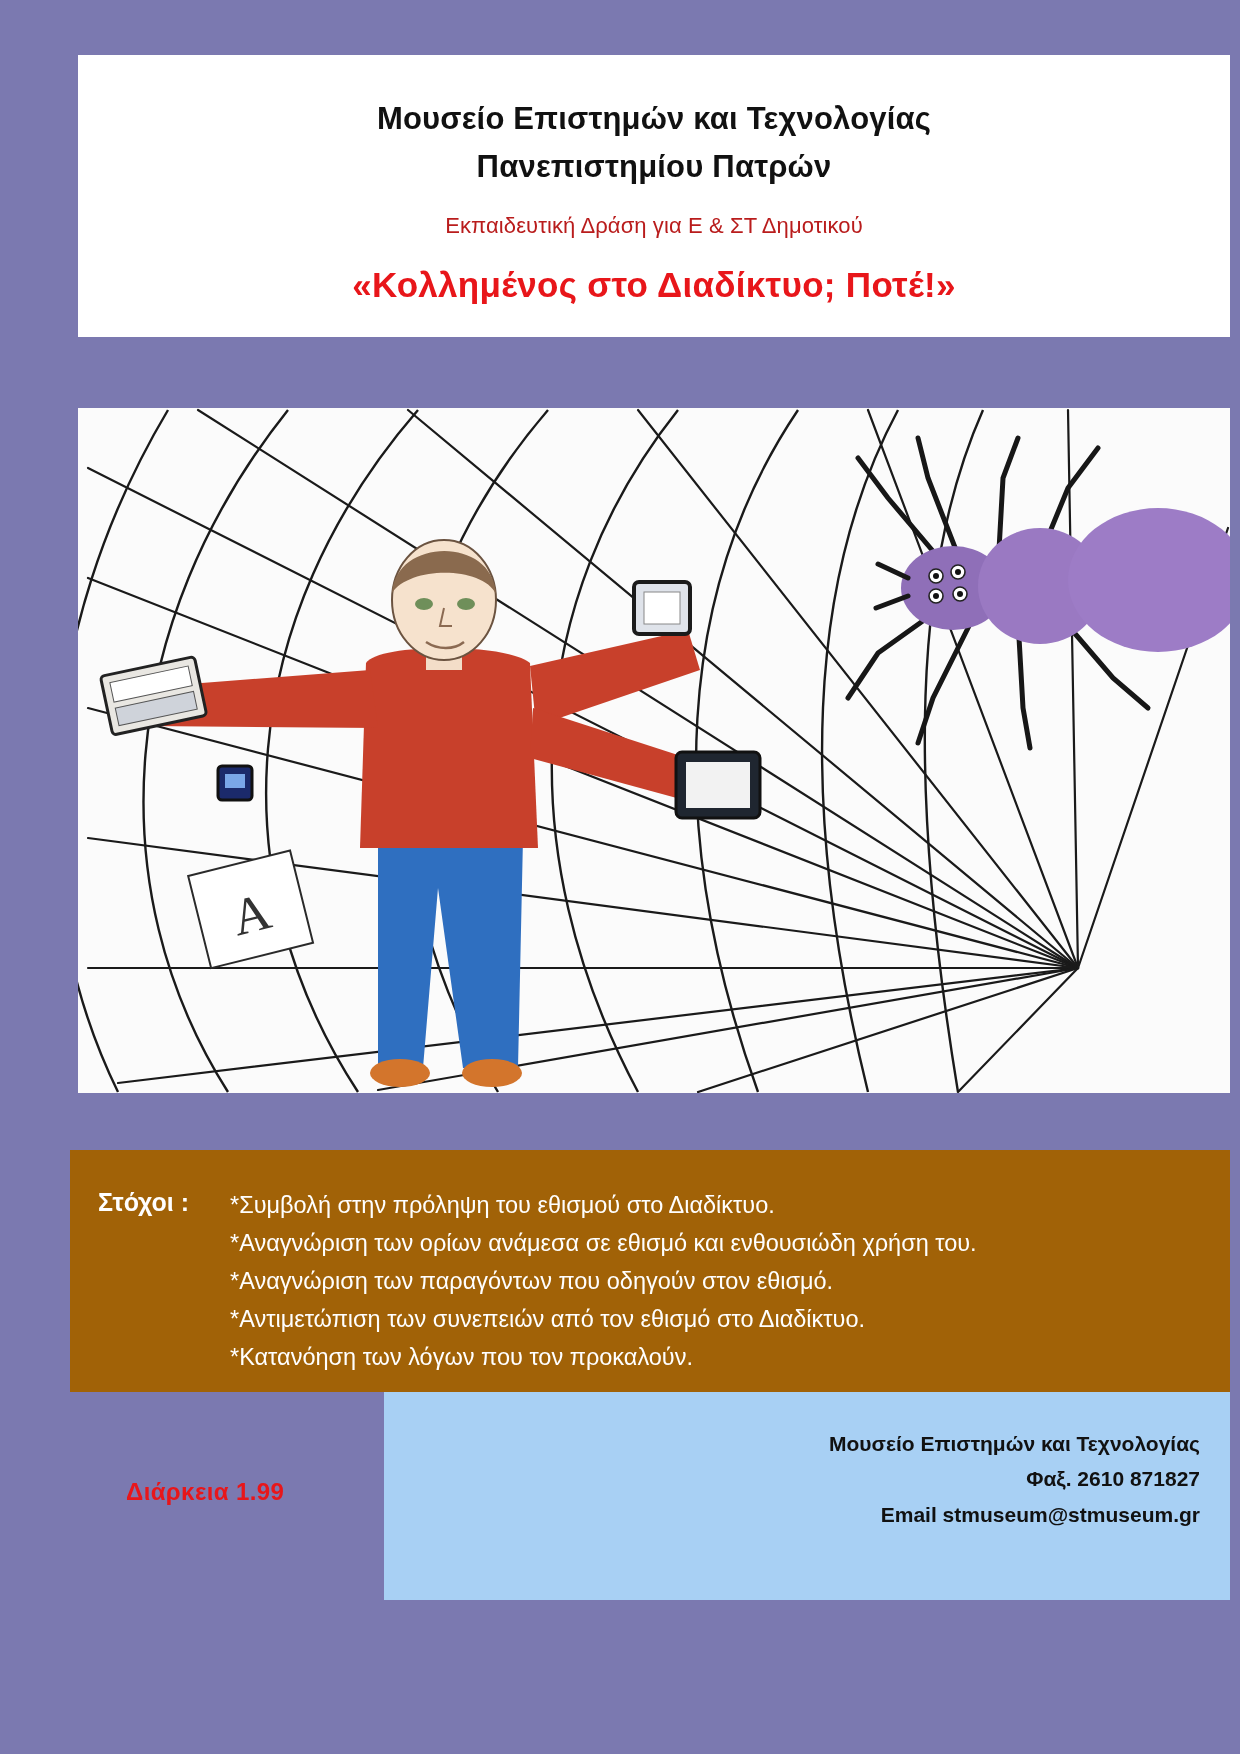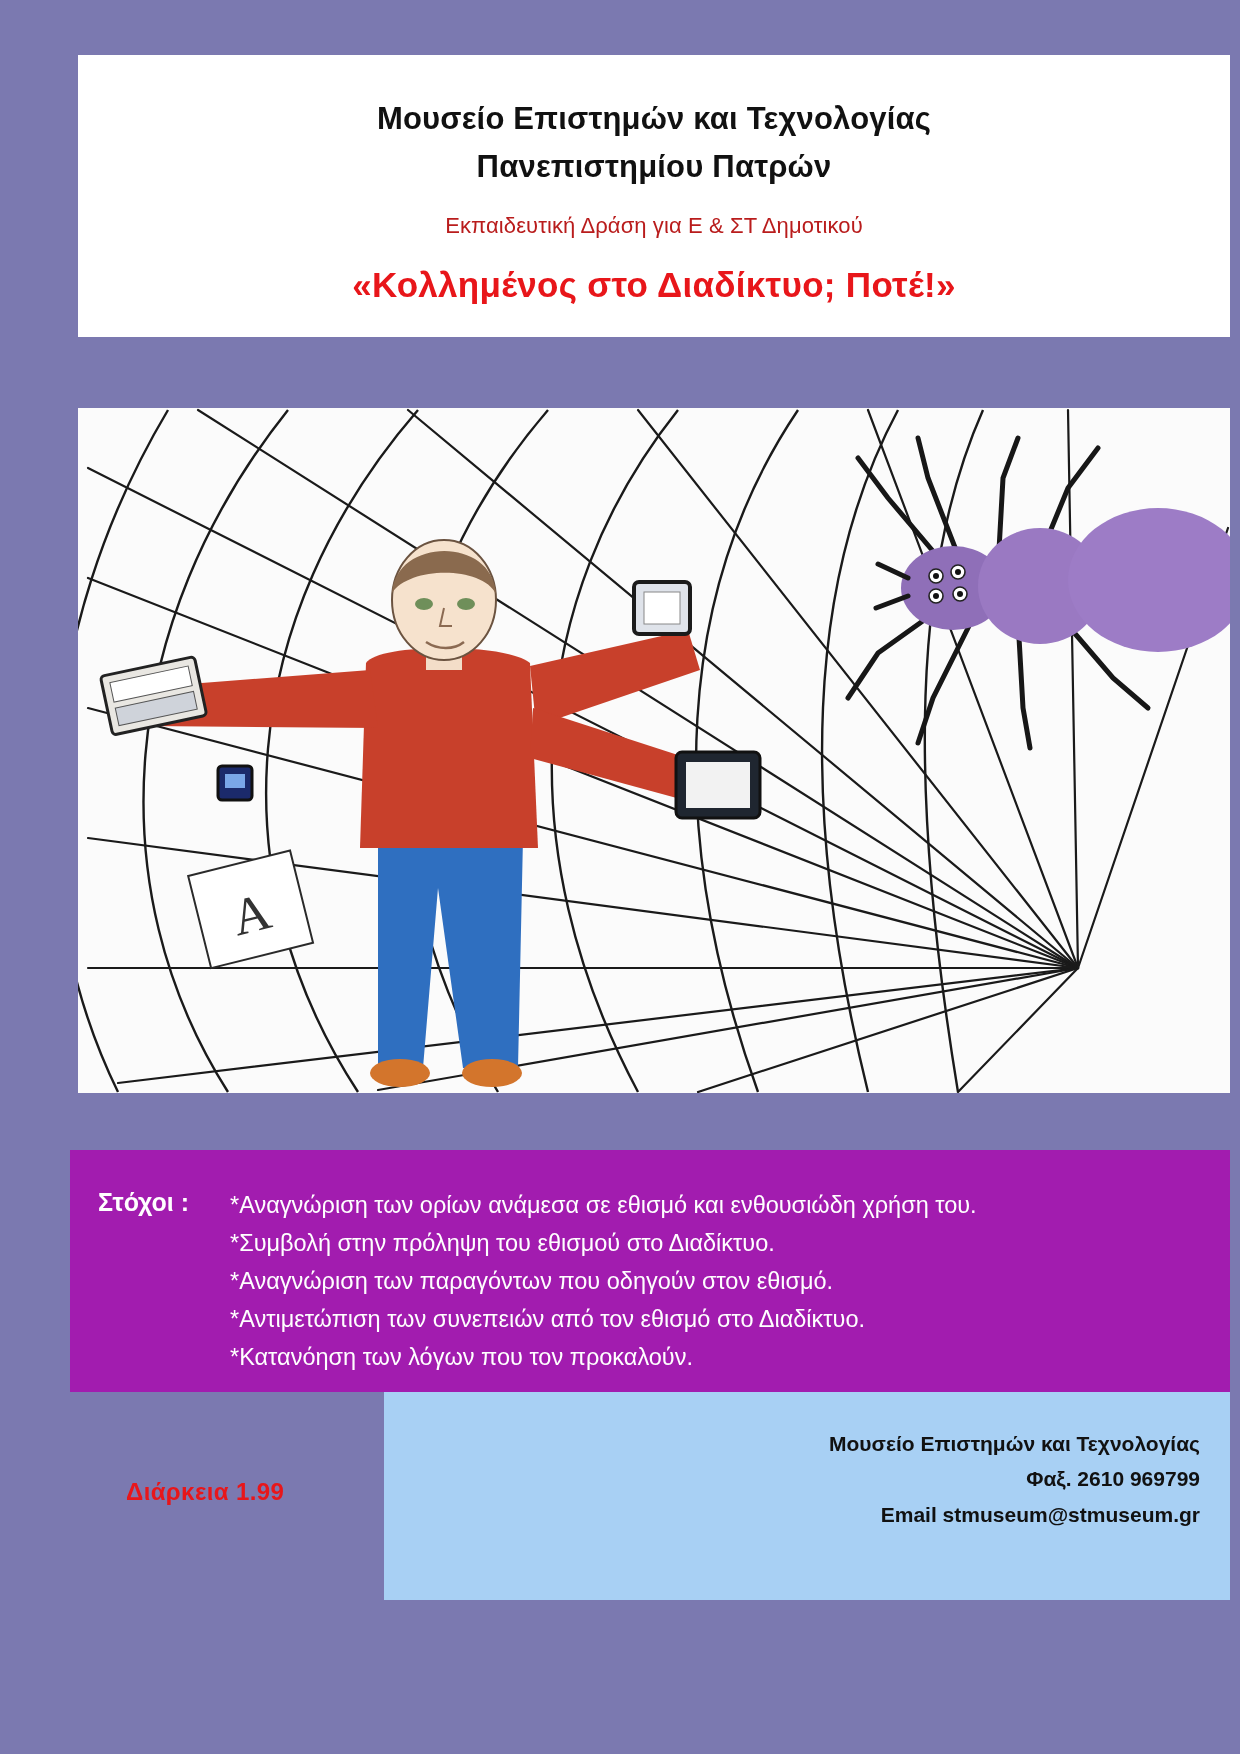--- a/index.html
+++ b/index.html
@@ -69,21 +69,21 @@
   }
   .illustration svg { display: block; }
 
   
   .goals-box {
     position: absolute;
     left: 36px;
     top: 1150px;
     width: 1160px;
     height: 242px;
-    background: #a21caf;
+    background: #a16207;
     box-sizing: border-box;
   }
   .goals-label {
     position: absolute;
     left: 28px;
     top: 38px;
     font-size: 25px;
     font-weight: bold;
     color: #ffffff;
   }
@@ -254,29 +254,29 @@
         <rect x="608" y="354" width="64" height="46" fill="#f2f2f2"></rect>
         <rect x="140" y="358" width="34" height="34" rx="4" fill="#1b2a6b" stroke="#111" stroke-width="3"></rect>
         <rect x="147" y="366" width="20" height="14" fill="#7aa7e8"></rect>
       </g>
     </svg>
   </div>
 
   <div class="goals-box">
     <div class="goals-label">Στόχοι :</div>
     <div class="goals-list">
+      <div class="goal">*Συμβολή στην πρόληψη του εθισμού στο Διαδίκτυο.</div>
       <div class="goal">*Αναγνώριση των ορίων ανάμεσα σε εθισμό και ενθουσιώδη χρήση του.</div>
-      <div class="goal">*Συμβολή στην πρόληψη του εθισμού στο Διαδίκτυο.</div>
       <div class="goal">*Αναγνώριση των παραγόντων που οδηγούν στον εθισμό.</div>
       <div class="goal">*Αντιμετώπιση των συνεπειών από τον εθισμό στο Διαδίκτυο.</div>
       <div class="goal">*Κατανόηση των λόγων που τον προκαλούν.</div>
     </div>
   </div>
 
   <div class="footer-blue">
     <div class="footer-line">Μουσείο Επιστημών και Τεχνολογίας</div>
-    <div class="footer-line">Φαξ. 2610 969799</div>
+    <div class="footer-line">Φαξ. 2610 871827</div>
     <div class="footer-line">Email stmuseum@stmuseum.gr</div>
   </div>
 
   <div class="duration">Διάρκεια  1.99</div>
 
 </div>
 
 </body></html>

